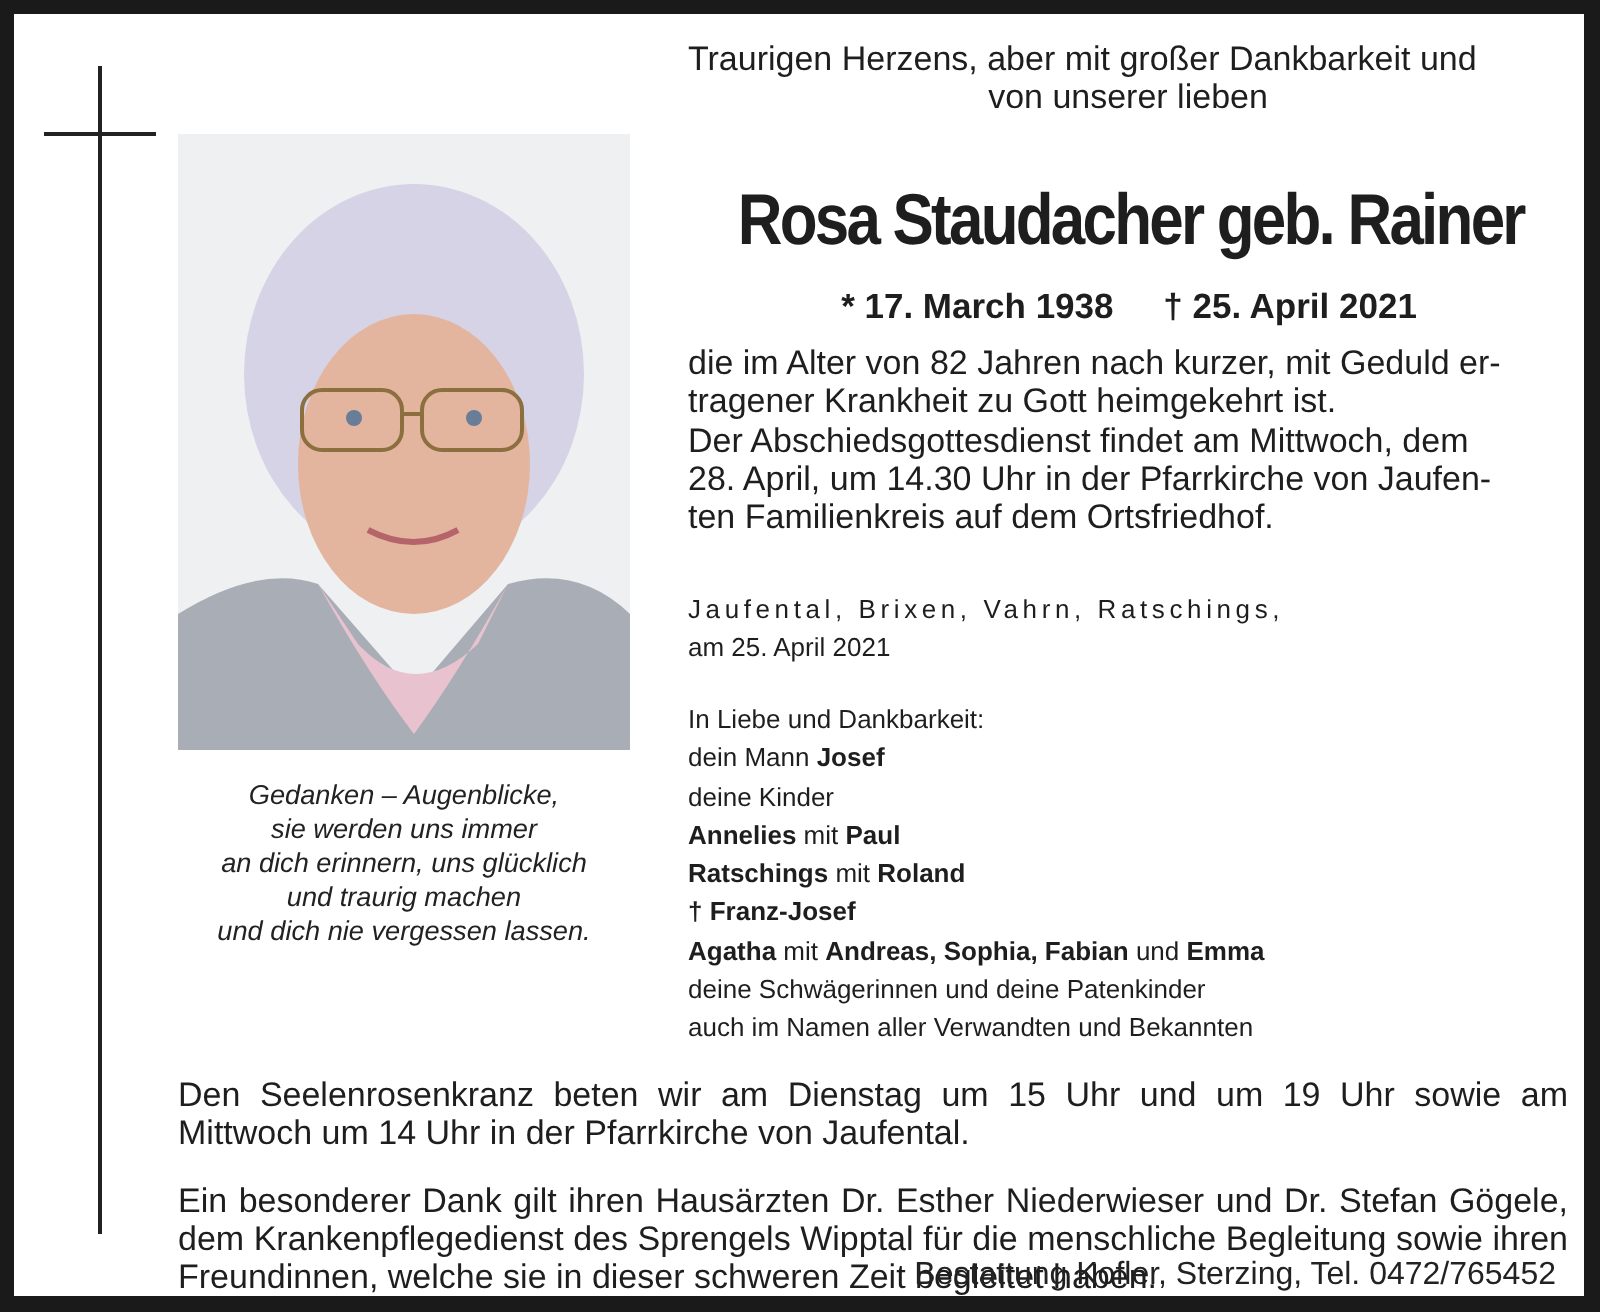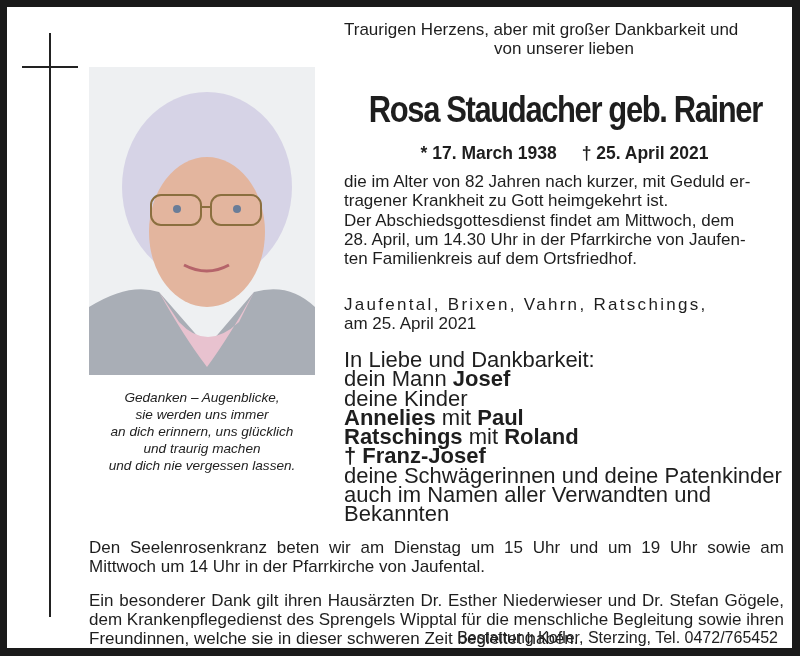--- a/index.html
+++ b/index.html
@@ -9,23 +9,23 @@
   .cross-h{position:absolute;left:15px;top:59px;width:56px;height:2px;background:#222;}
   .photo{position:absolute;left:82px;top:60px;width:226px;height:308px;background:linear-gradient(#f2f3f4,#e9eaec);overflow:hidden;}
   .photo svg{width:100%;height:100%;display:block;}
   .quote{position:absolute;left:82px;top:382px;width:226px;text-align:center;font-style:italic;font-size:13.6px;line-height:17px;color:#222;}
   .intro{position:absolute;left:337px;top:14px;width:440px;font-size:17px;line-height:18.5px;text-align:justify;}
   .intro .last{text-align:center;}
   .name{position:absolute;left:330px;top:82px;width:455px;text-align:center;font-family:"Liberation Sans",sans-serif;font-weight:bold;font-size:36px;letter-spacing:-1.6px;transform:scaleX(0.86);transform-origin:center;white-space:nowrap;}
   .dates{position:absolute;left:330px;top:136px;width:455px;text-align:center;font-weight:bold;font-size:17.5px;white-space:nowrap;}
   .dates span{margin:0 10px;}
   .body1{position:absolute;left:337px;top:165px;width:440px;font-size:17px;line-height:19.3px;}
-  .places{position:absolute;left:337px;top:288px;width:440px;font-size:17px;line-height:19.3px;}
+  .places{position:absolute;left:337px;top:288px;width:440px;font-size:13px;line-height:19.3px;}
   .places .spaced{letter-spacing:2.3px;}
-  .family{position:absolute;left:337px;top:343px;width:440px;font-size:22px;line-height:19.3px;}
+  .family{position:absolute;left:337px;top:343px;width:440px;font-size:13px;line-height:19.3px;}
   .family b{font-weight:bold;}
   .bottom{position:absolute;left:82px;top:516px;width:695px;font-size:17px;line-height:19px;text-align:justify;}
   .bottom p{margin:15px 0 6px 0;}
   .credit{position:absolute;right:14px;top:622px;font-size:16px;color:#222;}
 </style>
 </head>
 <body>
 
 <div class="page">
 
@@ -88,20 +88,21 @@
     <div>am 25. April 2021</div>
   </div>
 
   <div class="family">
     <div>In Liebe und Dankbarkeit:</div>
     <div><span>dein Mann </span><b>Josef</b></div>
     <div>deine Kinder</div>
     <div><b>Annelies</b><span> mit </span><b>Paul</b></div>
     <div><b>Ratschings</b><span> mit </span><b>Roland</b></div>
     <div><b>† Franz-Josef</b></div>
+    <div><b>Agatha</b><span> mit </span><b>Andreas, Sophia, Fabian</b><span> und </span><b>Emma</b></div>
     <div>deine Schwägerinnen und deine Patenkinder</div>
     <div>auch im Namen aller Verwandten und Bekannten</div>
   </div>
 
   <div class="bottom">
     <p class="narrow-p">Den Seelenrosenkranz beten wir am Dienstag um 15 Uhr und um 19 Uhr sowie am Mittwoch um 14 Uhr in der Pfarrkirche von Jaufental.</p>
     <p>Ein besonderer Dank gilt ihren Hausärzten Dr. Esther Niederwieser und Dr. Stefan Gögele, dem Krankenpflegedienst des Sprengels Wipptal für die menschliche Begleitung sowie ihren Freundinnen, welche sie in dieser schweren Zeit begleitet haben.</p>
   </div>
 
   <div class="credit">Bestattung Kofler, Sterzing, Tel. 0472/765452</div>

